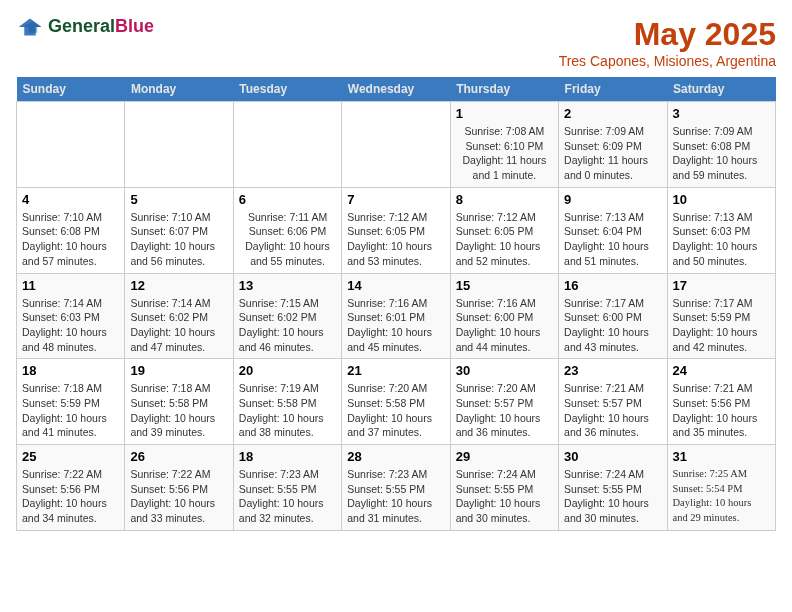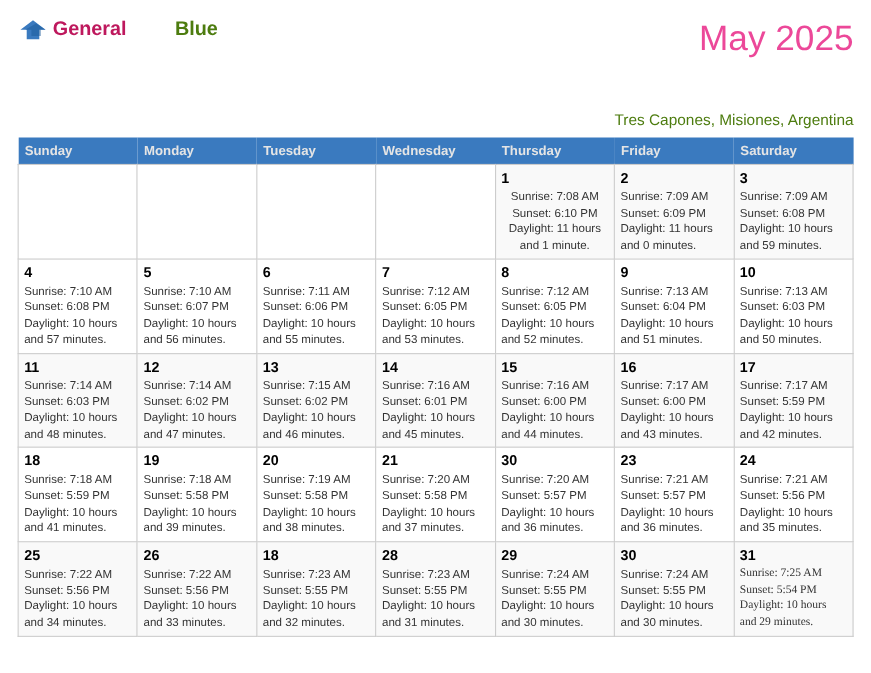--- a/index.html
+++ b/index.html
@@ -17,44 +17,42 @@
       margin-bottom: 8px;
     }
     .logo {
       display: flex;
       align-items: center;
       gap: 4px;
     }
     .logo-text-general {
       font-size: 18px;
       font-weight: bold;
-      color: #be185d;
+      color: #14532d;
     }
     .logo-text-blue {
       font-size: 18px;
       font-weight: bold;
-      color: #4d7c0f;
-      margin-left: 44px;
+      color: #be185d;
     }
     .logo-icon {
       width: 28px;
       height: 20px;
     }
     .title-block {
       text-align: right;
     }
     .main-title {
       font-size: 32px;
-      font-weight: normal;
-      color: #ec4899;
+      font-weight: bold;
+      color: #c2410c;
     }
     .subtitle {
       font-size: 14px;
-      color: #4d7c0f;
-      margin-top: 48px;
+      color: #c2410c;
     }
     table {
       width: 100%;
       border-collapse: collapse;
       font-size: 11px;
     }
     thead tr th {
       background-color: #3a7abf;
       color: #e5e5e5;
       text-align: left;
@@ -157,21 +155,21 @@
         </td>
         <td>
           <span class="day-number">5</span>
           <div class="day-info" style="white-space: pre-line;">Sunrise: 7:10 AM
 Sunset: 6:07 PM
 Daylight: 10 hours
 and 56 minutes.</div>
         </td>
         <td>
           <span class="day-number">6</span>
-          <div class="day-info" style="white-space: pre-line;">Sunrise: 7:11 AM
+          <div class="day-info" style="white-space: pre-line; text-align: center;">Sunrise: 7:11 AM
 Sunset: 6:06 PM
 Daylight: 10 hours
 and 55 minutes.</div>
         </td>
         <td>
           <span class="day-number">7</span>
           <div class="day-info" style="white-space: pre-line;">Sunrise: 7:12 AM
 Sunset: 6:05 PM
 Daylight: 10 hours
 and 53 minutes.</div>

